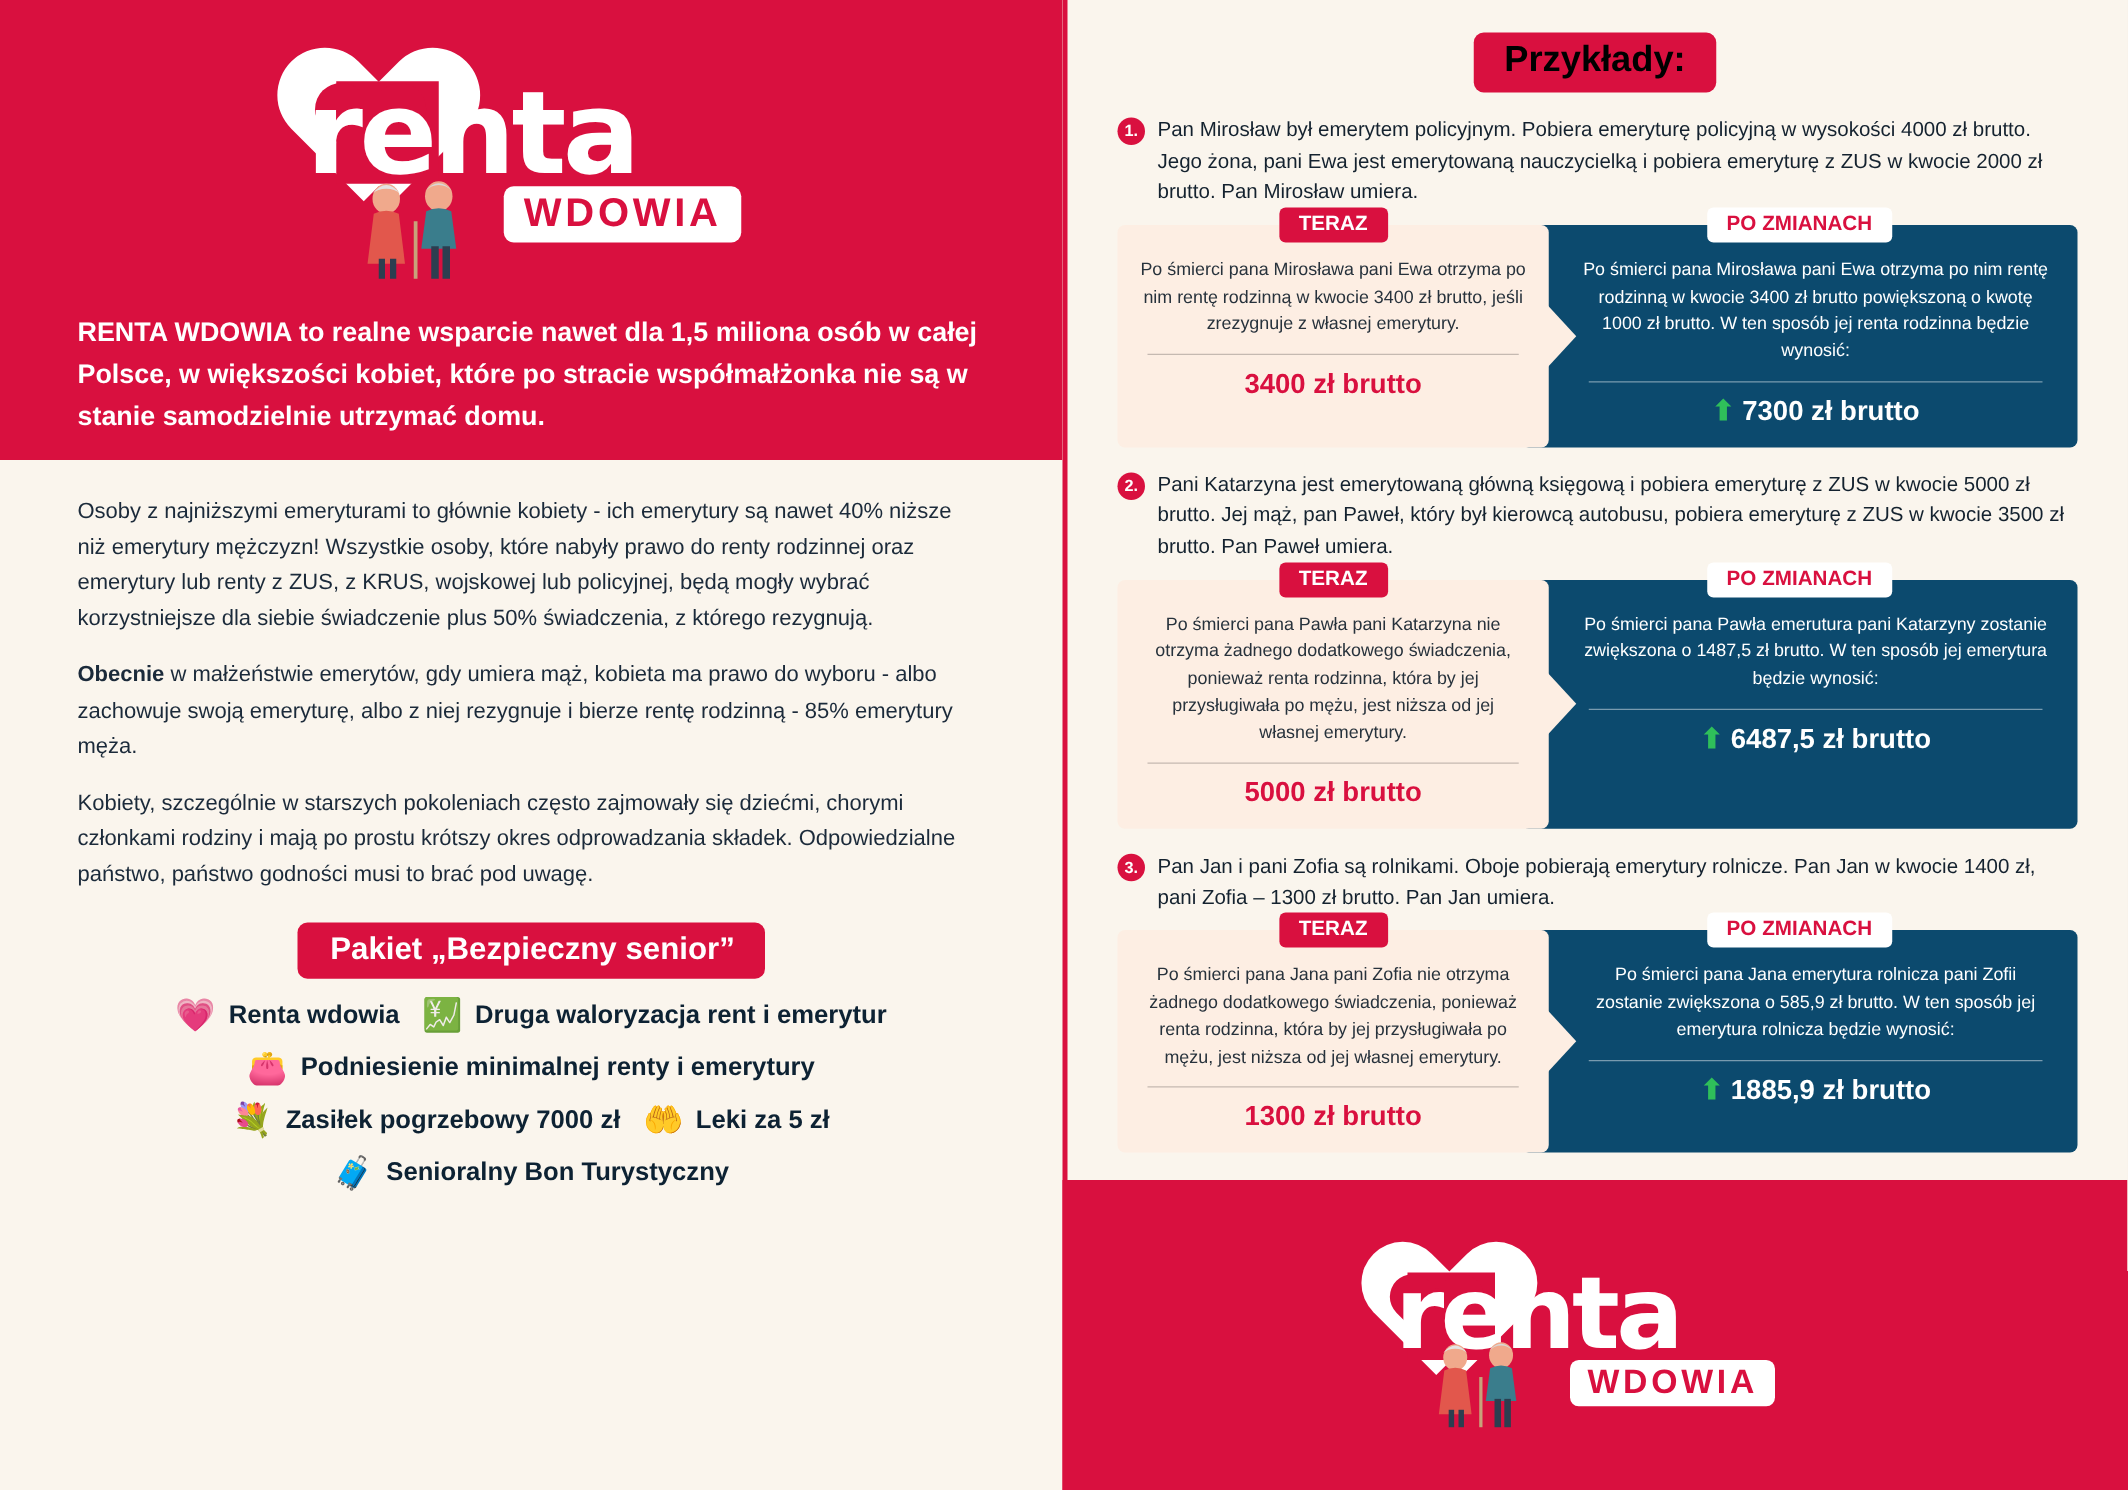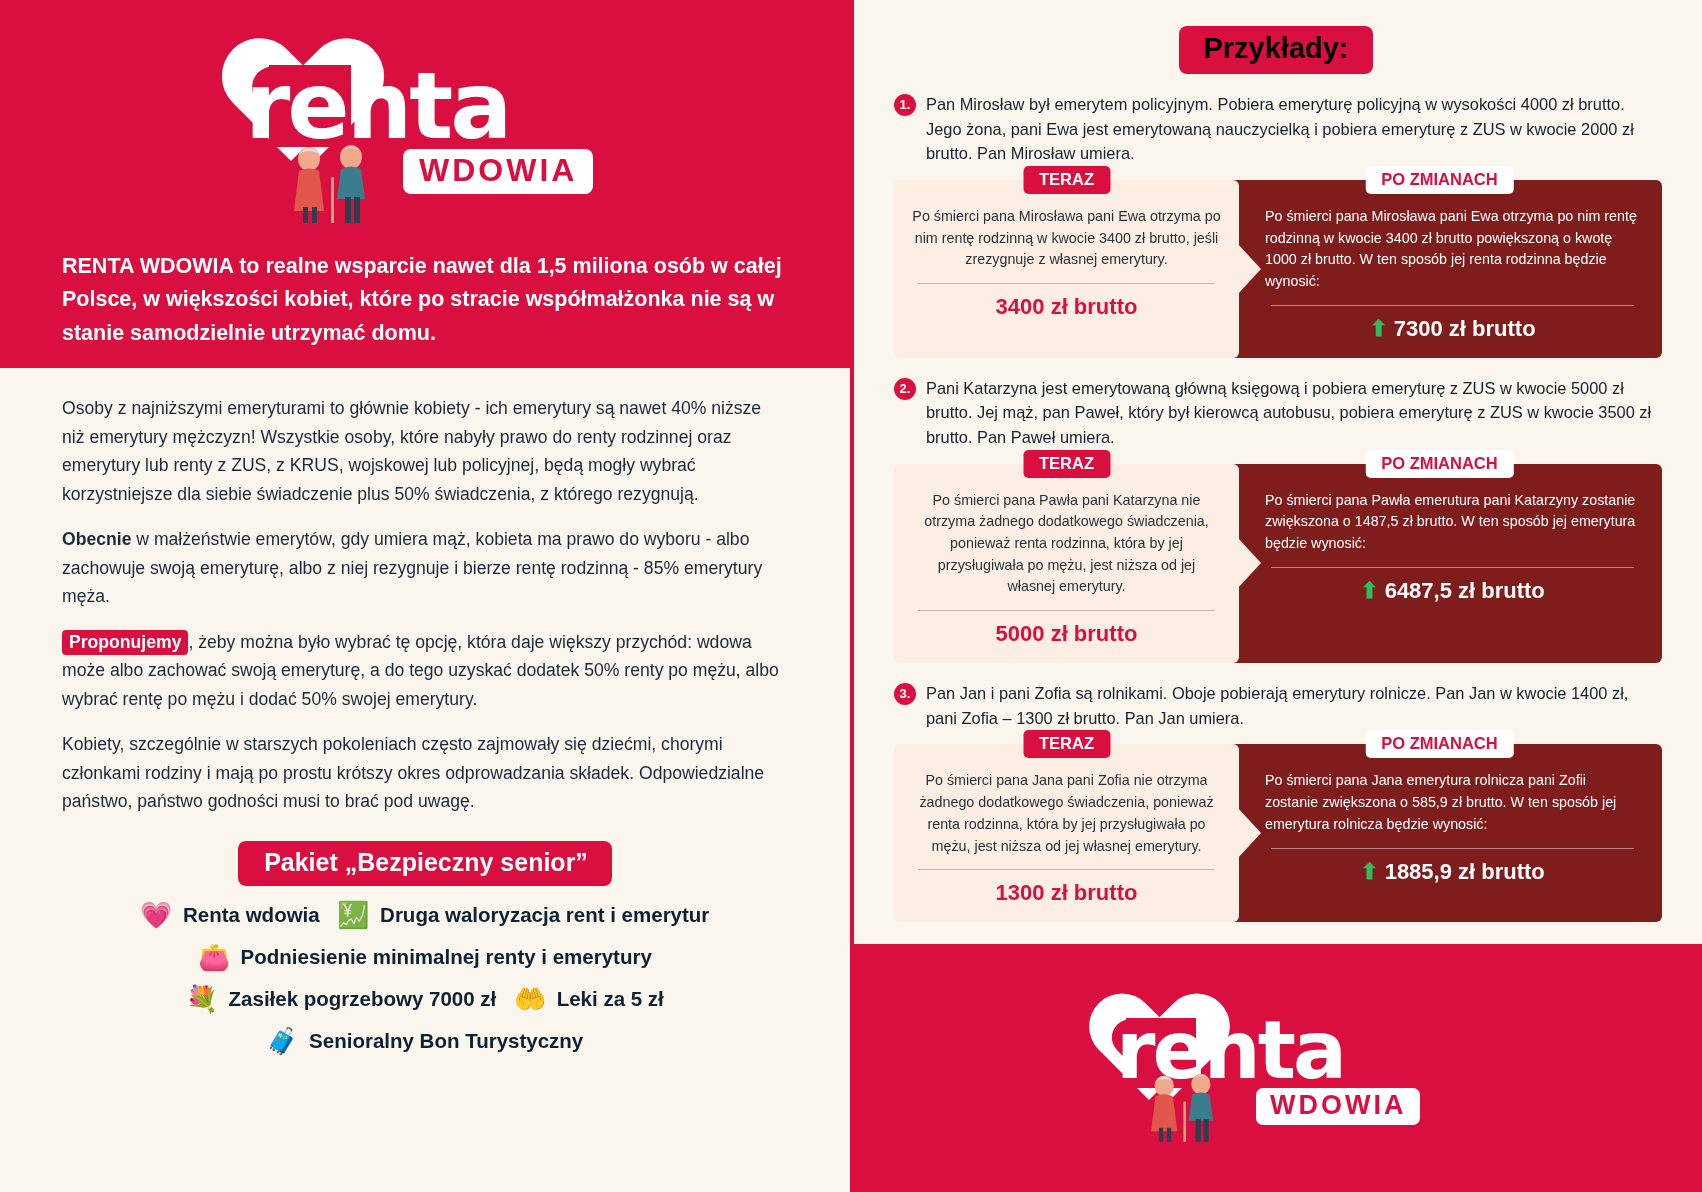--- a/index.html
+++ b/index.html
@@ -196,23 +196,24 @@
     width: 345px;
     background: #fdeee3;
     border-radius: 6px;
     padding: 26px 18px 16px 18px;
     text-align: center;
     position: relative;
     z-index: 2;
   }
   .card-after {
     flex: 1;
-    background: #7f1d1d;
+    background: #0c4a6e;
     border-radius: 6px;
     padding: 26px 22px 16px 48px;
+    text-align: center;
     position: relative;
     margin-left: -22px;
     z-index: 1;
   }
   .tag {
     position: absolute;
     top: -14px; left: 50%;
     transform: translateX(-50%);
     font-weight: bold;
     font-size: 16.5px;
@@ -327,21 +328,20 @@
             <rect x="52" y="40" width="3" height="46" fill="#c8a27a"></rect>
           </svg>
         </div>
       </div>
       <div class="hero-text">RENTA WDOWIA to realne wsparcie nawet dla 1,5 miliona osób w całej Polsce, w większości kobiet, które po stracie współmałżonka nie są w stanie samodzielnie utrzymać domu.</div>
     </div>
 
     <div class="body-col">
       <p>Osoby z najniższymi emeryturami to głównie kobiety - ich emerytury są nawet 40% niższe niż emerytury mężczyzn! Wszystkie osoby, które nabyły prawo do renty rodzinnej oraz emerytury lub renty z ZUS, z KRUS, wojskowej lub policyjnej, będą mogły wybrać korzystniejsze dla siebie świadczenie plus 50% świadczenia, z którego rezygnują.</p>
       <p><b>Obecnie</b><span> w małżeństwie emerytów, gdy umiera mąż, kobieta ma prawo do wyboru - albo zachowuje swoją emeryturę, albo z niej rezygnuje i bierze rentę rodzinną - 85% emerytury męża.</span></p>
-      <p><span class="hl-chip">Proponujemy</span><span>, żeby można było wybrać tę opcję, która daje większy przychód: wdowa może albo zachować swoją emeryturę, a do tego uzyskać dodatek 50% renty po mężu, albo wybrać rentę po mężu i dodać 50% swojej emerytury.</span></p>
       <p>Kobiety, szczególnie w starszych pokoleniach często zajmowały się dziećmi, chorymi członkami rodziny i mają po prostu krótszy okres odprowadzania składek. Odpowiedzialne państwo, państwo godności musi to brać pod uwagę.</p>
 
       <div class="pakiet-wrap">
         <div class="pakiet-banner">Pakiet „Bezpieczny senior”</div>
       </div>
 
       <div class="pak-row">
         <div class="pak-item">
           <span class="pak-ico">💗</span>
           <span>Renta wdowia</span>

